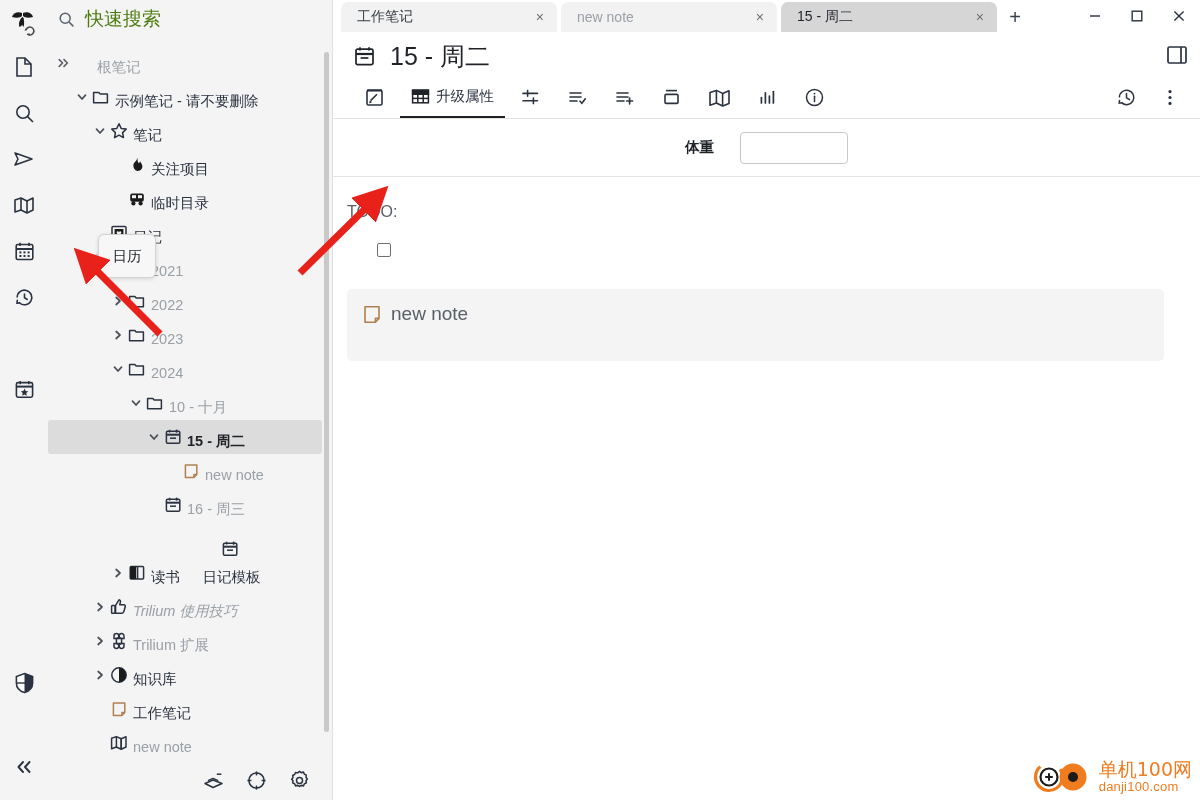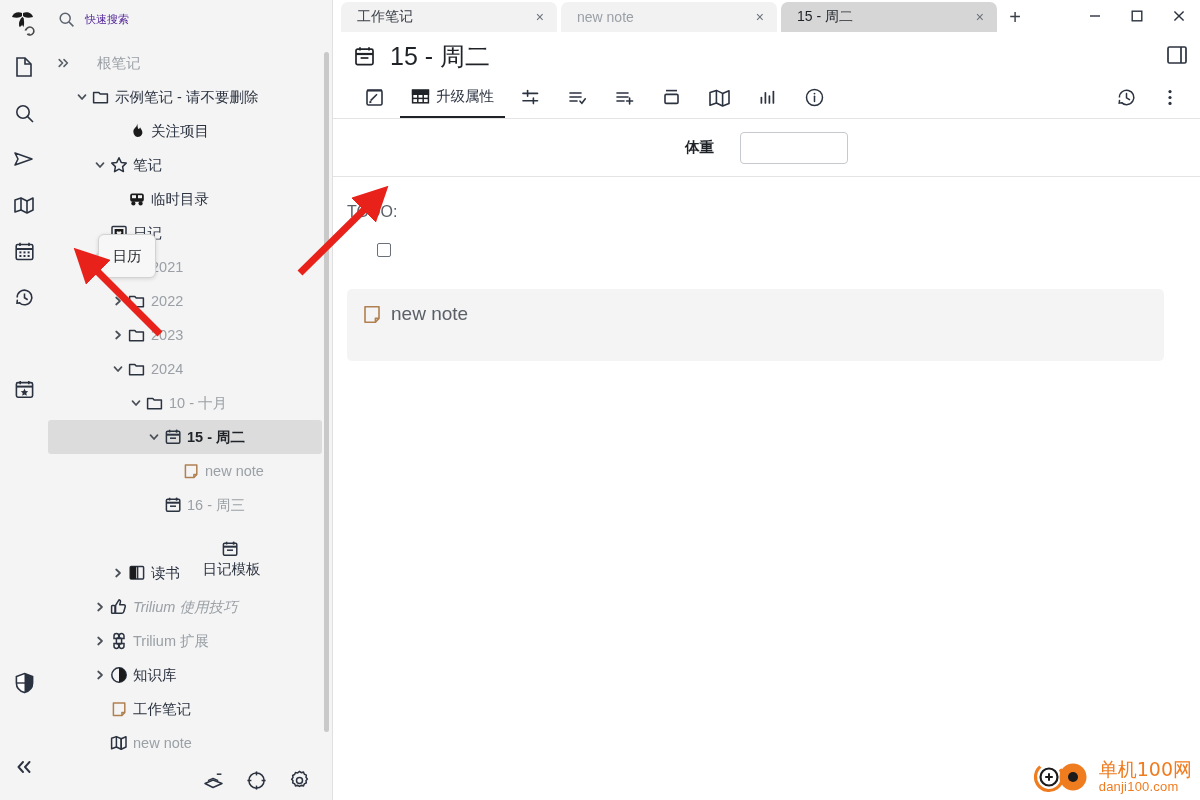--- a/index.html
+++ b/index.html
@@ -29,40 +29,40 @@
   
   .sidebar {
     width: 285px; flex: 0 0 285px; height: 800px; background: #f4f4f4;
     position: relative; border-right: 1px solid #e0e0e0;
     display: flex; flex-direction: column;
   }
   .search-row {
     height: 40px; display: flex; align-items: center; padding: 0 10px; gap: 10px;
   }
   .search-icon { color: #5c6370; display:flex; }
-  .search-placeholder { color: #4c1d95; font-size: 11px; }
+  .search-placeholder { color: #4d7c0f; font-size: 19px; }
 
   .tree {
     flex: 1 1 auto; overflow: hidden; padding-top: 8px;
     position: relative;
   }
   .tnode {
     display: flex; align-items: center; height: 34px;
     font-size: 14.5px; color: #3a4048; white-space: nowrap;
     cursor: pointer; position: relative;
   }
   .tnode.selected { background: #dcdcdc; border-radius: 3px; margin-right: 10px; }
   .tnode .chev {
     width: 16px; display: inline-flex; align-items: center;
     justify-content: center; color: #5a6068; flex: 0 0 16px;
   }
   .tnode .chev.empty { visibility: hidden; }
   .tnode .ticon { width: 22px; display: inline-flex; align-items: center;
     justify-content: center; color: #2b3240; flex: 0 0 22px; }
-  .tnode .tlabel { margin-left: 3px; }
+  .tnode .tlabel { margin-left: 3px; margin-top: 8px; }
   .tnode .tlabel.muted { color: #9aa0a6; }
   .tnode .tlabel.bold { font-weight: bold; color: #1f2328; }
   .tnode .tlabel.dark { color: #2b3240; }
 
   .tree-scrollbar {
     position: absolute; right: 3px; top: 52px; width: 5px; height: 680px;
     background: #c9c9c9; border-radius: 3px;
   }
 
   .sidebar-footer {
@@ -288,41 +288,41 @@
               <path d="M2.5 4.2 L6 8 L9.5 4.2"></path>
             </svg>
           </span>
           <span class="ticon">
             <svg width="18" height="18" viewBox="0 0 18 18" fill="none">
               <path d="M1.6 4.4 h5.2 l1.4 1.6 h7.2 v8.8 H1.6 Z" stroke="#2b3240" stroke-width="1.5" stroke-linejoin="round"></path>
             </svg>
           </span>
           <span class="tlabel dark">示例笔记 - 请不要删除</span>
         </div>
+        <div class="tnode" style="padding-left: 44px;">
+          <span class="chev">
+            <svg width="12" height="12" viewBox="0 0 12 12" fill="none" stroke="#4a5058" stroke-width="1.7" stroke-linecap="round" stroke-linejoin="round">
+              <path d="M2.5 4.2 L6 8 L9.5 4.2"></path>
+            </svg>
+          </span>
+          <span class="ticon">
+            <svg width="18" height="18" viewBox="0 0 18 18" fill="none">
+              <path d="M9 1.8 l2.2 4.6 l5 .7 l-3.6 3.5 l.85 5 L9 13.2 l-4.45 2.4 l.85 -5 L1.8 7.1 l5 -.7 Z" stroke="#2b3240" stroke-width="1.5" stroke-linejoin="round"></path>
+            </svg>
+          </span>
+          <span class="tlabel dark">笔记</span>
+        </div>
         <div class="tnode" style="padding-left: 62px;">
           <span class="chev empty"></span>
           <span class="ticon">
             <svg width="18" height="18" viewBox="0 0 18 18" fill="none">
               <path d="M9 1.4 c.4 3 -2.2 4 -3.2 6.2 c-1.3 2.8 .5 7.4 4.1 7.4 c3 0 4.8 -2.6 4.4 -5.2 c-.3 -2.1 -1.8 -3 -2.2 -4.6 c-.6 2 -1.7 2.1 -2.1 1 c-.4 -1.1 -.3 -3 -1 -4.8 Z" fill="#1b1b1b"></path>
             </svg>
           </span>
           <span class="tlabel dark">关注项目</span>
-        </div>
-        <div class="tnode" style="padding-left: 44px;">
-          <span class="chev">
-            <svg width="12" height="12" viewBox="0 0 12 12" fill="none" stroke="#4a5058" stroke-width="1.7" stroke-linecap="round" stroke-linejoin="round">
-              <path d="M2.5 4.2 L6 8 L9.5 4.2"></path>
-            </svg>
-          </span>
-          <span class="ticon">
-            <svg width="18" height="18" viewBox="0 0 18 18" fill="none">
-              <path d="M9 1.8 l2.2 4.6 l5 .7 l-3.6 3.5 l.85 5 L9 13.2 l-4.45 2.4 l.85 -5 L1.8 7.1 l5 -.7 Z" stroke="#2b3240" stroke-width="1.5" stroke-linejoin="round"></path>
-            </svg>
-          </span>
-          <span class="tlabel dark">笔记</span>
         </div>
         <div class="tnode" style="padding-left: 62px;">
           <span class="chev empty"></span>
           <span class="ticon">
             <svg width="18" height="18" viewBox="0 0 18 18" fill="none">
               <rect x="2.2" y="3.4" width="13.6" height="8.4" rx="2" fill="#1b1b1b"></rect>
                 <circle cx="5.4" cy="13.4" r="2.1" fill="#1b1b1b"></circle>
               <circle cx="12.6" cy="13.4" r="2.1" fill="#1b1b1b"></circle>
                 <rect x="4" y="5.2" width="4" height="3" fill="#f4f4f4"></rect>
               <rect x="10" y="5.2" width="4" height="3" fill="#f4f4f4"></rect>

